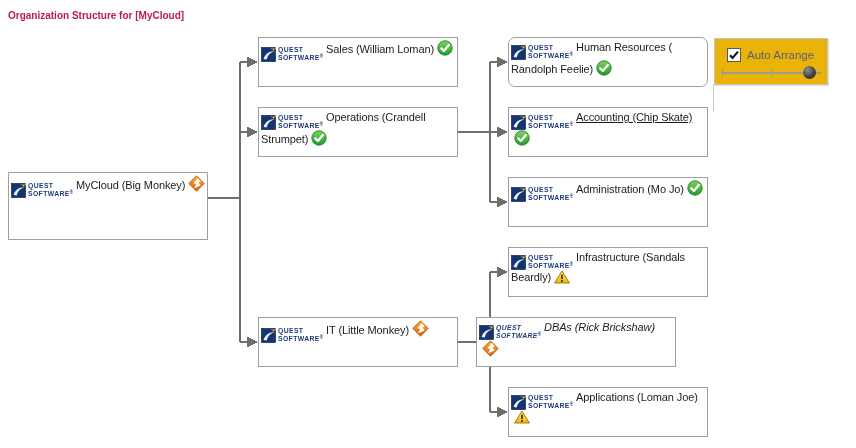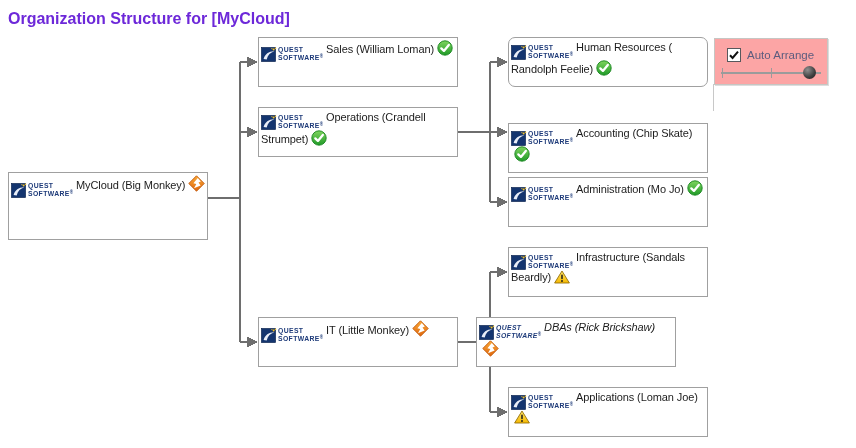--- a/index.html
+++ b/index.html
@@ -1,51 +1,51 @@
 <!DOCTYPE html>
 <html><head>
 <meta charset="utf-8">
 <style>
   html,body{margin:0;padding:0;background:#fff;}
   .canvas{position:relative;width:856px;height:448px;background:#ffffff;overflow:hidden;
           font-family:"Liberation Sans",sans-serif;}
 
-  .page-title{position:absolute;left:8px;top:10px;font-size:16px;font-weight:bold;
-              color:#6d28d9;letter-spacing:0px;}
+  .page-title{position:absolute;left:8px;top:10px;font-size:10px;font-weight:bold;
+              color:#be185d;letter-spacing:0px;}
   .timestamp{position:absolute;right:11px;top:13px;font-size:11.5px;color:#111;}
 
   
   .wires{position:absolute;left:0;top:0;z-index:0;}
 
   
   .node{position:absolute;width:200px;height:50px;background:#fff;border:1px solid #a0a0a0;
         box-sizing:border-box;padding:2px 1px 0 2px;font-size:11px;line-height:15px;
         color:#1c1c1c;letter-spacing:-0.1px;z-index:1;}
   #node-mycloud{left:8px;top:172px;height:68px;}
   #node-sales{left:258px;top:37px;}
   #node-operations{left:258px;top:107px;}
   #node-it{left:258px;top:317px;}
   #node-hr{left:508px;top:37px;border-radius:7px;}
-  #node-accounting{left:508px;top:123px;}
+  #node-accounting{left:508px;top:107px;text-decoration:underline;}
   #node-administration{left:508px;top:177px;}
   #node-infrastructure{left:508px;top:247px;}
   #node-dbas{left:476px;top:317px;font-style:italic;}
   #node-applications{left:508px;top:387px;}
 
   .qlogo{display:inline-block;white-space:nowrap;vertical-align:-4px;margin-right:3px;}
   .qicon{width:16px;height:16px;vertical-align:middle;}
   .qtext{display:inline-block;vertical-align:middle;margin-left:1px;}
   .q1,.q2{display:block;font-weight:bold;font-size:6.8px;line-height:6.6px;color:#1d3a79;
           letter-spacing:0.4px;}
   .qreg{font-size:4.5px;vertical-align:2px;letter-spacing:0;}
   .sicon{display:inline-block;margin-left:3px;vertical-align:-3px;}
   .sicon svg{display:block;}
 
   
-  .panel{position:absolute;left:714px;top:38px;width:112px;height:45px;background:#fca5a5;
+  .panel{position:absolute;left:714px;top:38px;width:112px;height:45px;background:#eab308;
          border:1px solid #c6c6c3;box-shadow:1px 1px 0 #dddddd;z-index:2;}
   .cbrow{position:absolute;left:12px;top:6px;height:14px;white-space:nowrap;}
   .cbox{display:inline-block;width:12px;height:12px;background:#fff;border:1px solid #58585c;
         vertical-align:middle;position:relative;}
   .cbox svg{position:absolute;left:0px;top:0px;}
   .cblabel{display:inline-block;margin-left:6px;font-size:11.5px;color:#5c5c7e;vertical-align:middle;}
   .slider{position:absolute;left:6px;top:26px;width:100px;height:16px;}
   .track{position:absolute;left:0;top:7px;width:100%;height:2px;background:#9b9b9b;}
   .tick{position:absolute;top:3px;width:1px;height:10px;background:#9b9b9b;}
   .thumb{position:absolute;top:1px;width:13px;height:13px;border-radius:50%;

